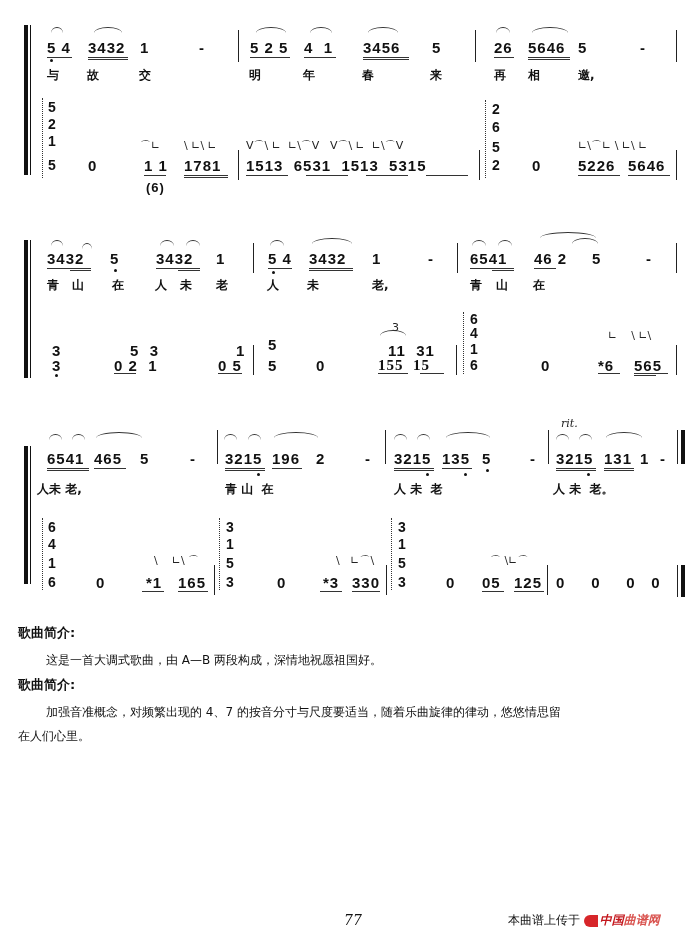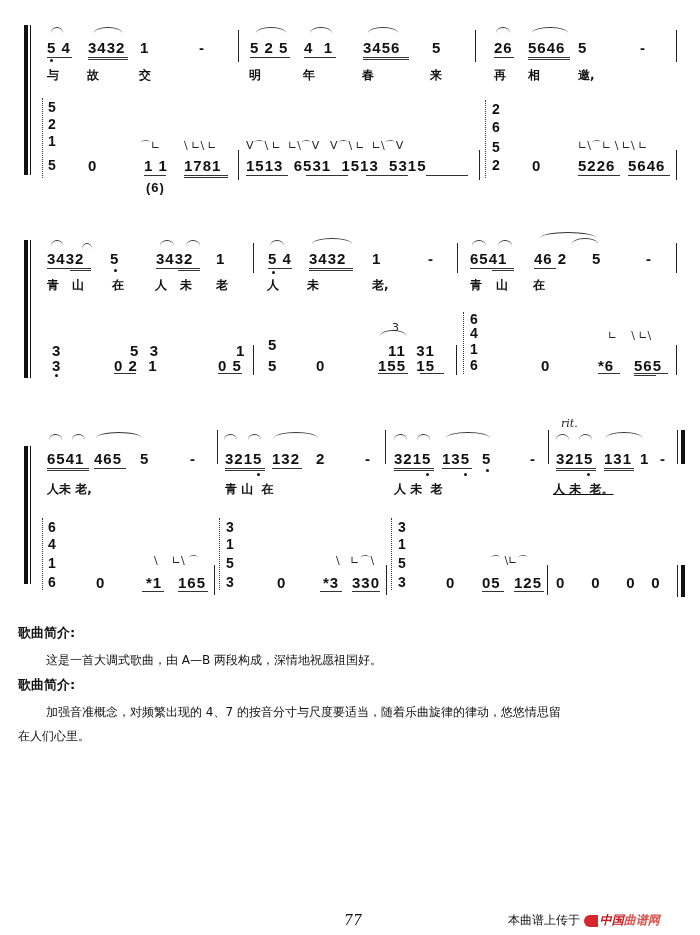--- a/index.html
+++ b/index.html
@@ -190,21 +190,21 @@
   <div class="n" style="left:218px; top:358px;">0 5</div>
   <div class="ul" style="left:218px; top:373px; width:24px;"></div>
   <div class="bar" style="left:253px; top:345px; height:30px;"></div>
   <div class="n" style="left:268px; top:337px;">5</div>
   <div class="n" style="left:268px; top:358px;">5</div>
   <div class="n" style="left:316px; top:358px;">0</div>
 
   <div class="mark" style="left:392px; top:322px;">3</div>
   <div class="slur" style="left:380px; top:330px; width:26px;"></div>
   <div class="n" style="left:388px; top:343px;">11  31</div>
-  <div class="n" style="left:378px; top:358px;">155  15</div>
+  <div class="n" style="left:378px; top:358px;font-family:Liberation Serif, serif;">155  15</div>
   <div class="ul" style="left:378px; top:373px; width:30px;"></div>
   <div class="ul" style="left:420px; top:373px; width:24px;"></div>
   <div class="bar" style="left:456px; top:345px; height:30px;"></div>
 
   <div class="wavy" style="left:463px; top:312px; height:62px;"></div>
   <div class="chord" style="left:468px; top:312px;">6</div>
   <div class="chord" style="left:468px; top:326px;">4</div>
   <div class="chord" style="left:468px; top:342px;">1</div>
   <div class="chord" style="left:468px; top:358px;">6</div>
   <div class="n" style="left:541px; top:358px;">0</div>
@@ -241,21 +241,21 @@
   <div class="n" style="left:94px; top:451px;">465</div>
   <div class="ul" style="left:94px; top:468px; width:32px;"></div>
   <div class="n" style="left:140px; top:451px;">5</div>
   <div class="n" style="left:190px; top:451px;">-</div>
   <div class="bar" style="left:217px; top:430px; height:34px;"></div>
 
   <div class="n" style="left:225px; top:451px;">3215</div>
   <div class="ul" style="left:225px; top:468px; width:40px;"></div>
   <div class="ul" style="left:225px; top:470px; width:40px;"></div>
   <div class="dot" style="left:257px; top:473px;"></div>
-  <div class="n" style="left:272px; top:451px;">132</div>
+  <div class="n" style="left:272px; top:451px;">196</div>
   <div class="ul" style="left:272px; top:468px; width:30px;"></div>
   <div class="n" style="left:316px; top:451px;">2</div>
   <div class="n" style="left:365px; top:451px;">-</div>
   <div class="bar" style="left:385px; top:430px; height:34px;"></div>
 
   <div class="n" style="left:394px; top:451px;">3215</div>
   <div class="ul" style="left:394px; top:468px; width:40px;"></div>
   <div class="ul" style="left:394px; top:470px; width:40px;"></div>
   <div class="dot" style="left:426px; top:473px;"></div>
   <div class="n" style="left:442px; top:451px;">135</div>
@@ -271,24 +271,24 @@
   <div class="ul" style="left:556px; top:470px; width:40px;"></div>
   <div class="dot" style="left:587px; top:473px;"></div>
   <div class="n" style="left:604px; top:451px;">131</div>
   <div class="ul" style="left:604px; top:468px; width:30px;"></div>
   <div class="ul" style="left:604px; top:470px; width:30px;"></div>
   <div class="n" style="left:640px; top:451px;">1</div>
   <div class="n" style="left:660px; top:451px;">-</div>
   <div class="bar" style="left:677px; top:430px; height:34px;"></div>
   <div class="dbl" style="left:681px; top:430px; height:34px;"></div>
 
-  <div class="lyr" style="left:47px; top:482px;">人未 老,</div>
+  <div class="lyr" style="left:37px; top:482px;">人未 老,</div>
   <div class="lyr" style="left:225px; top:482px;">青 山  在</div>
   <div class="lyr" style="left:394px; top:482px;text-align:center;">人 未  老</div>
-  <div class="lyr" style="left:553px; top:482px;text-decoration:underline;">人 未  老。</div>
+  <div class="lyr" style="left:553px; top:482px;">人 未  老。</div>
 
   <div class="wavy" style="left:42px; top:518px; height:72px;"></div>
   <div class="chord" style="left:46px; top:520px;">6</div>
   <div class="chord" style="left:46px; top:537px;">4</div>
   <div class="chord" style="left:46px; top:556px;">1</div>
   <div class="chord" style="left:46px; top:575px;">6</div>
   <div class="n" style="left:96px; top:575px;">0</div>
   <div class="mark" style="left:154px; top:555px;">\    ∟\ ⌒</div>
   <div class="n" style="left:146px; top:575px;">*1</div>
   <div class="ul" style="left:142px; top:591px; width:22px;"></div>

